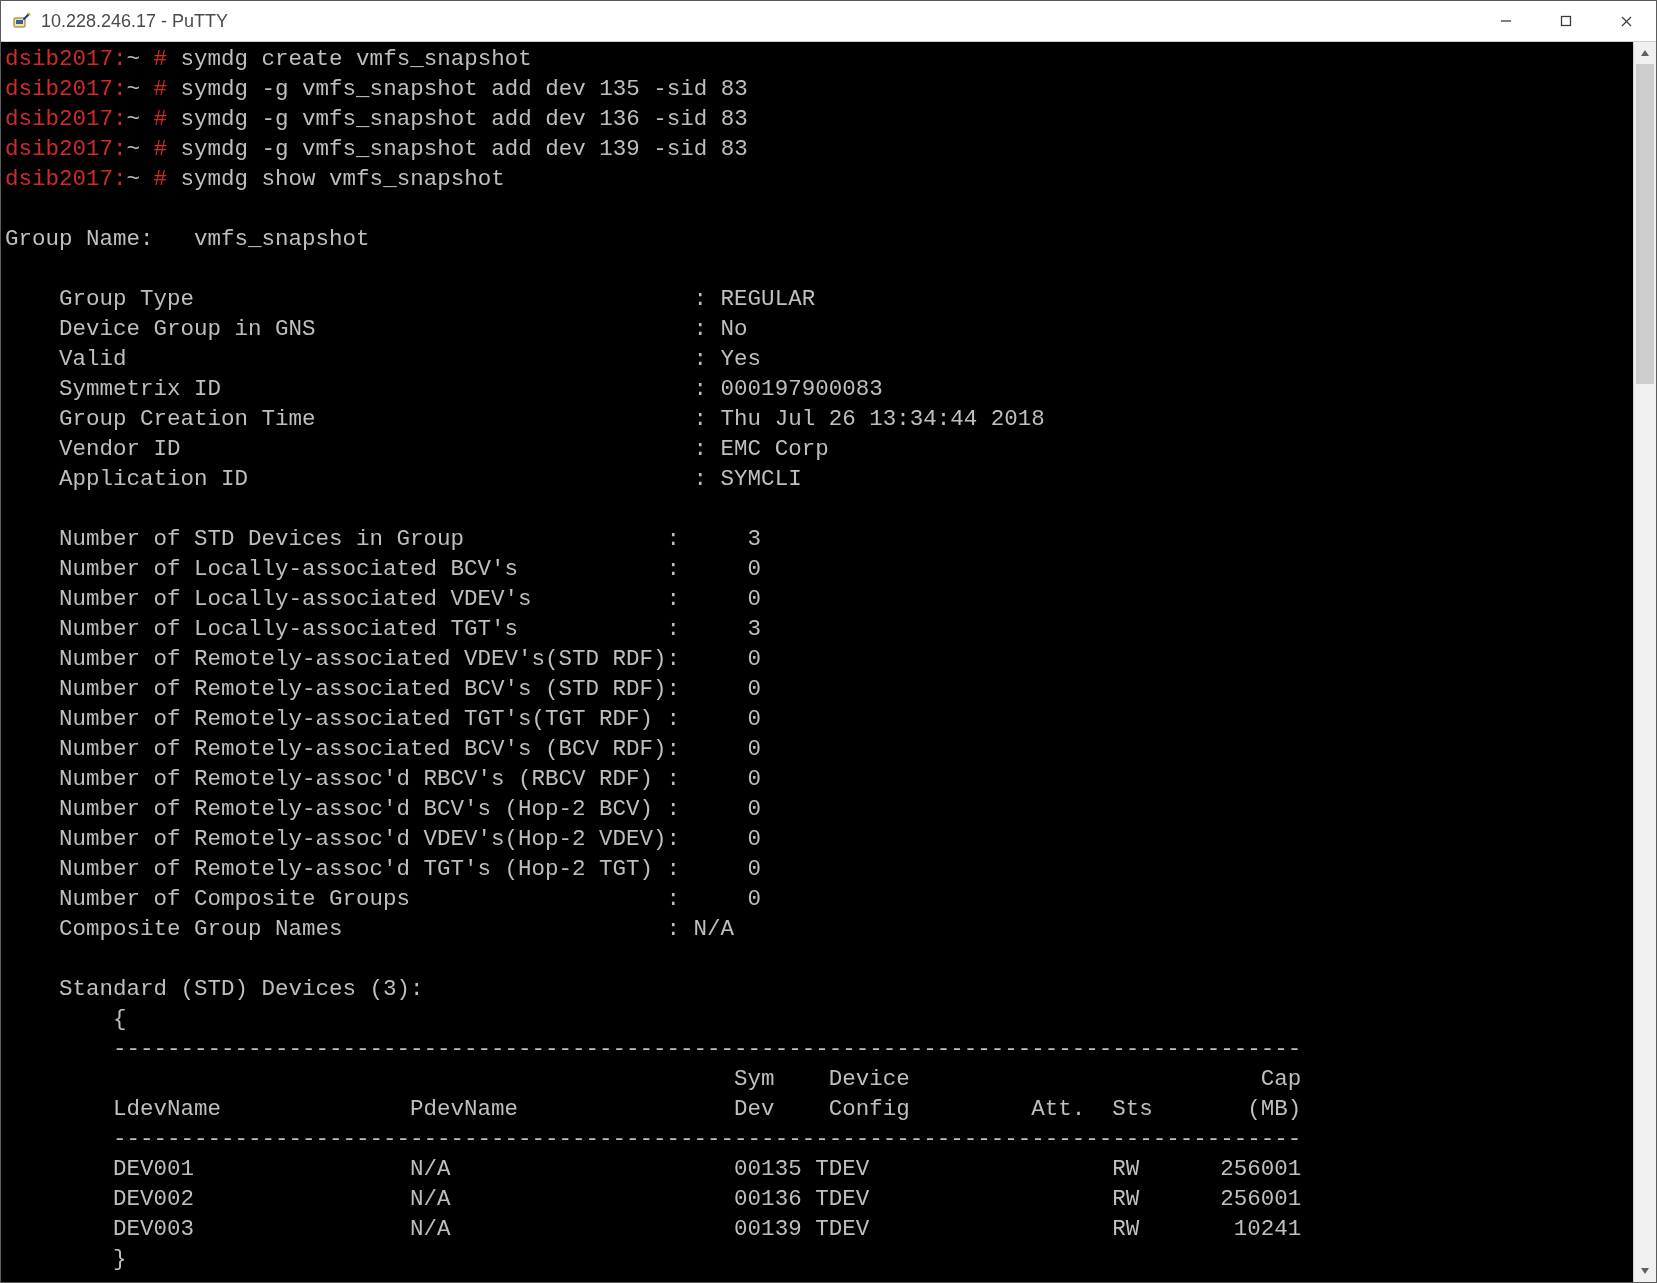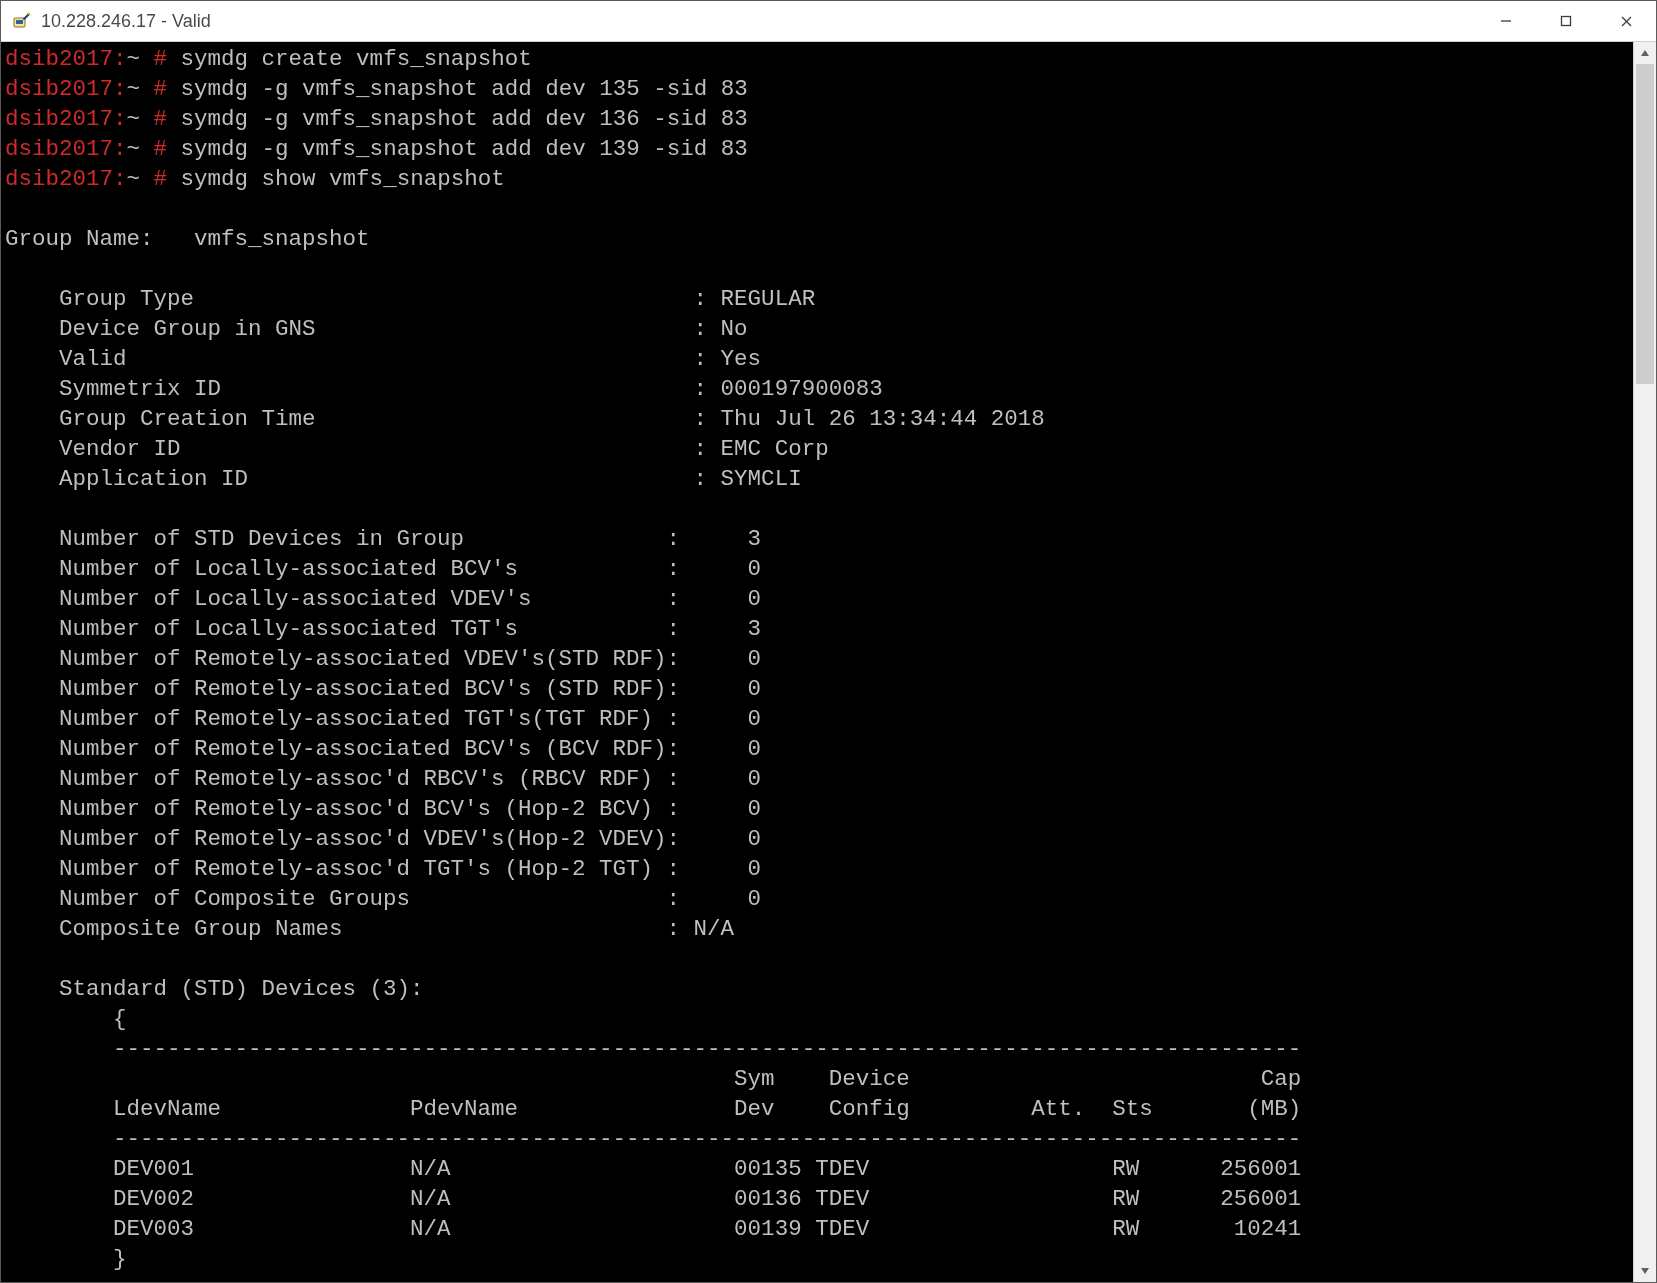--- a/index.html
+++ b/index.html
@@ -112,21 +112,21 @@
 
   <div class="titlebar">
     <span class="icon">
       <svg width="20" height="20" viewBox="0 0 20 20">
         <rect x="2" y="7" width="11" height="9" rx="1" fill="#f5e7a1" stroke="#8a6d1a" stroke-width="1"></rect>
         <rect x="4" y="9" width="7" height="4" fill="#3b5aa8"></rect>
         <path d="M12 8 L17 3" stroke="#1a3e8c" stroke-width="2" stroke-linecap="round"></path>
         <polygon points="16,1 19,4 18,5 15,2" fill="#f3c12b"></polygon>
       </svg>
     </span>
-    <span class="title">10.228.246.17 - Valid</span>
+    <span class="title">10.228.246.17 - PuTTY</span>
     <div class="ctrls">
       <div class="ctrl">
         <svg width="12" height="12" viewBox="0 0 12 12">
             <line x1="1" y1="6" x2="11" y2="6" stroke="#3c3c3c" stroke-width="1.3"></line>
           </svg>
       </div>
       <div class="ctrl">
         <svg width="12" height="12" viewBox="0 0 12 12">
             <rect x="1.5" y="1.5" width="9" height="9" fill="none" stroke="#3c3c3c" stroke-width="1.3"></rect>
           </svg>

